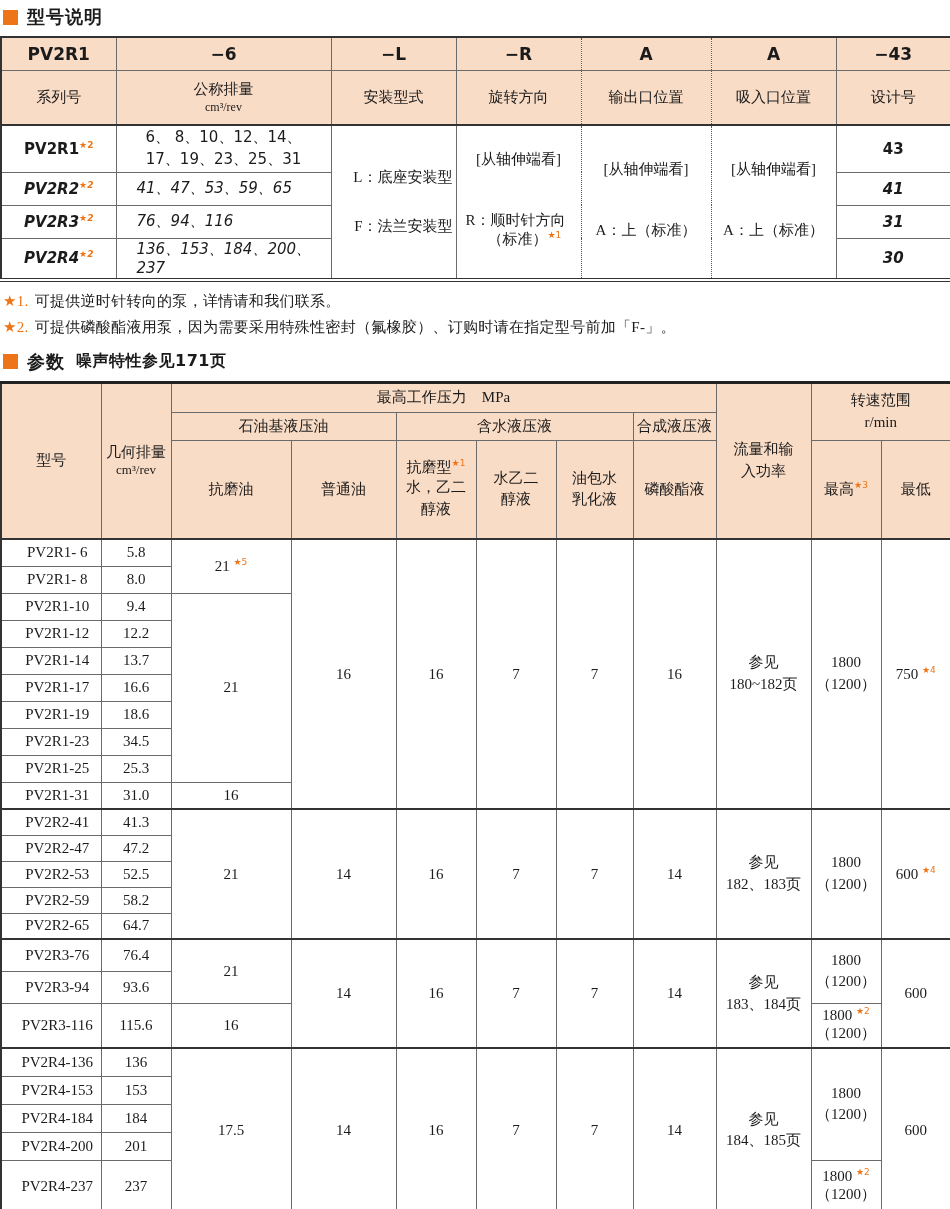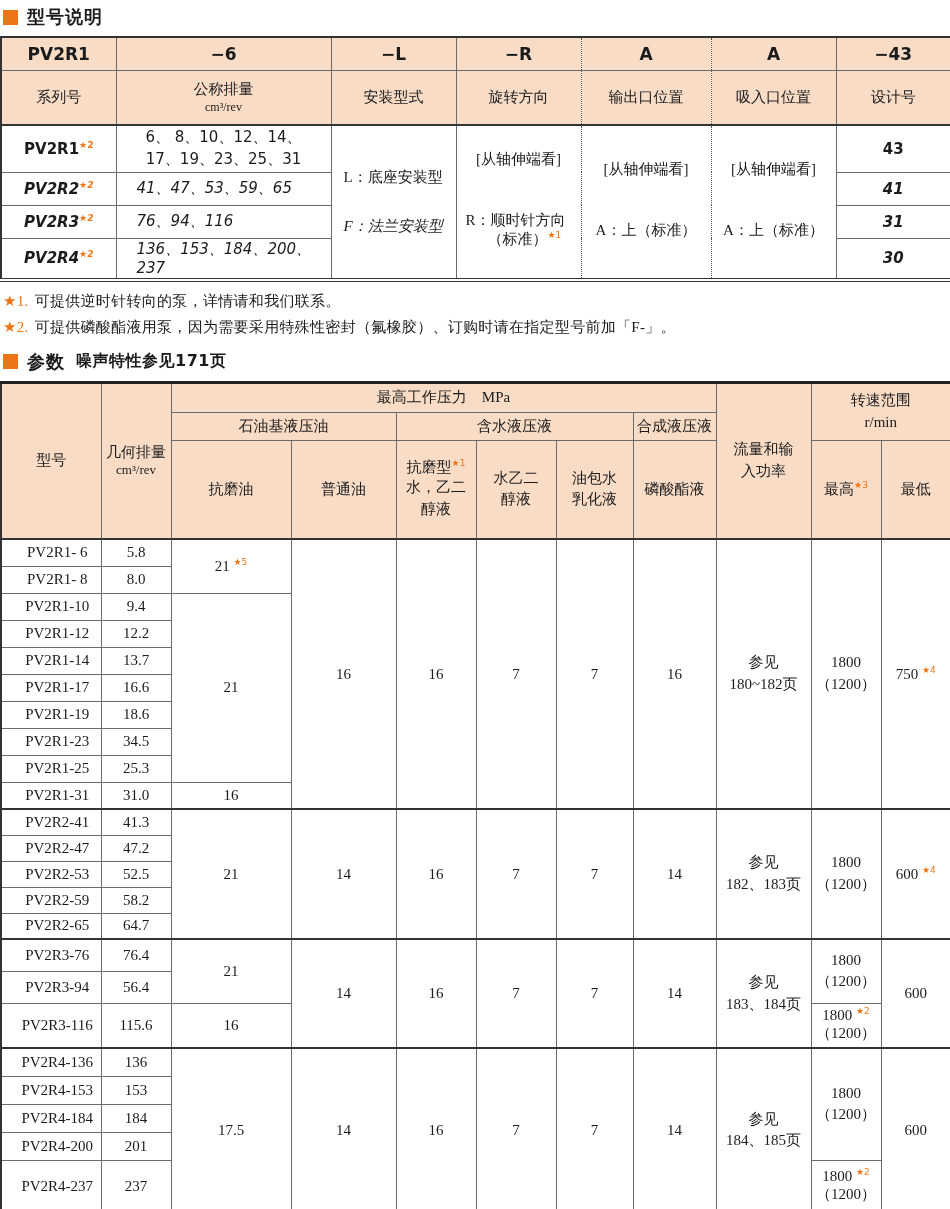--- a/index.html
+++ b/index.html
@@ -23,22 +23,22 @@
   .t1 { border:2px solid var(--dark); border-bottom:4px double var(--dark); }
   .t1 .codes td { background:var(--hbg); font-family:"DejaVu Sans", sans-serif;
                   font-weight:bold; font-size:17px; height:33px; }
   .t1 .labels td { background:var(--hbg); height:55px; border-bottom:2px solid var(--dark);margin-left:32px; }
   .t1 .labels .unit { font-size:12px; margin-top:1px; }
   .t1 .series { font-family:"DejaVu Sans", sans-serif; font-weight:bold; font-size:15px; }
   .t1 .disp { font-family:"DejaVu Sans", sans-serif; font-size:15px; text-align:left; padding-left:20px; }
   .t1 .design { font-family:"DejaVu Sans", sans-serif; font-weight:bold; }
   .t1 .rh1 td { height:47px; }
   .t1 .rh td { height:33px;font-style:italic; }
-  .t1 .mount { text-align:left; padding-left:12px; }
-  .t1 .mount .m2 { margin-top:30px;font-style:italic; }
+  .t1 .mount { text-align:right; padding-left:12px; }
+  .t1 .mount .m2 { margin-top:30px; }
   .t1 .viewline { margin-top:4px; }
   .t1 .valblock { margin-top:42px; margin-bottom:8px; }
   .t1 .rot .valblock { text-align:left; padding-left:6px; }
   .t1 .rot .l2 { padding-left:22px; }
   .dotl { border-left:1px dotted #555 !important; }
   .dotr { border-right:1px dotted #555 !important; }
 
   
   .notes { margin:10px 0 0 3px; }
   .note { font-size:15px; margin-bottom:7px; letter-spacing:0.3px; }
@@ -324,21 +324,21 @@
       <td rowspan="3">7</td>
       <td rowspan="3">14</td>
       <td rowspan="3" class="pl">参见
 183、184页</td>
       <td rowspan="2" class="pl">1800
 （1200）</td>
       <td rowspan="3">600</td>
     </tr>
     <tr class="r32">
       <td class="model">PV2R3-94</td>
-      <td>56.4</td>
+      <td>93.6</td>
     </tr>
     <tr class="r45">
       <td class="model">PV2R3-116</td>
       <td>115.6</td>
       <td>16</td>
       <td>
         <div><span>1800</span> <sup>★2</sup></div>
         <div>（1200）</div>
       </td>
     </tr>

